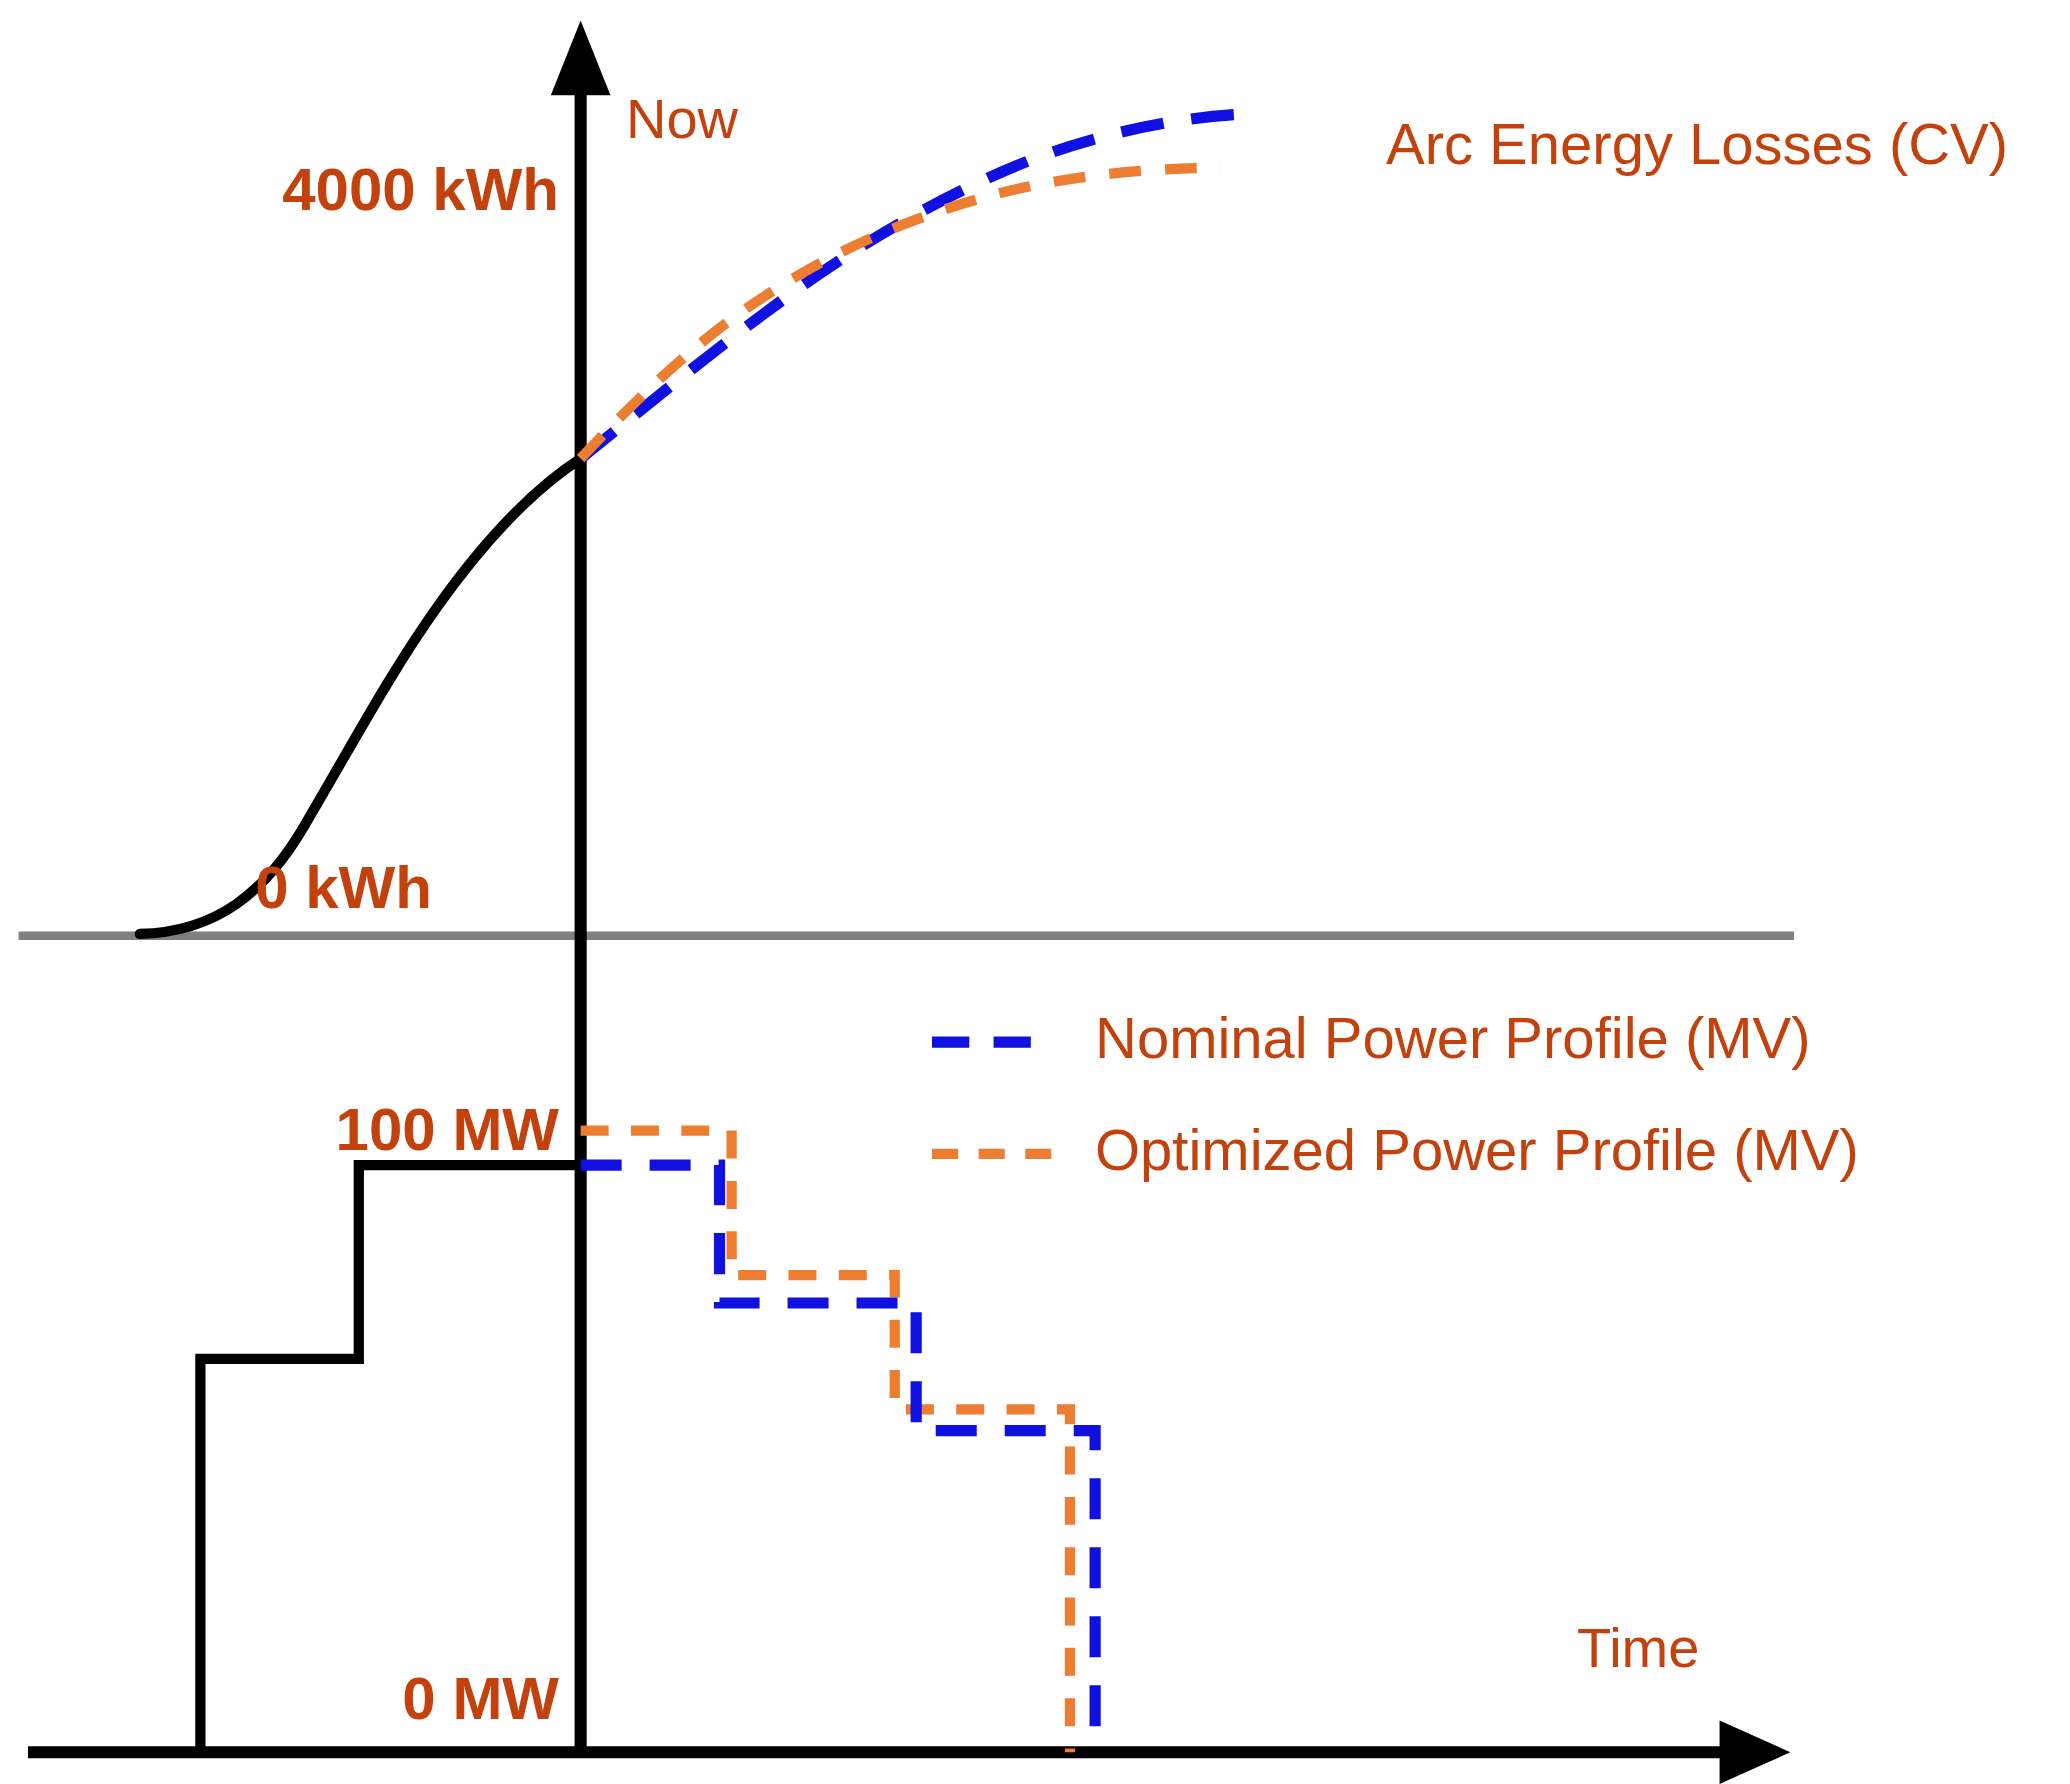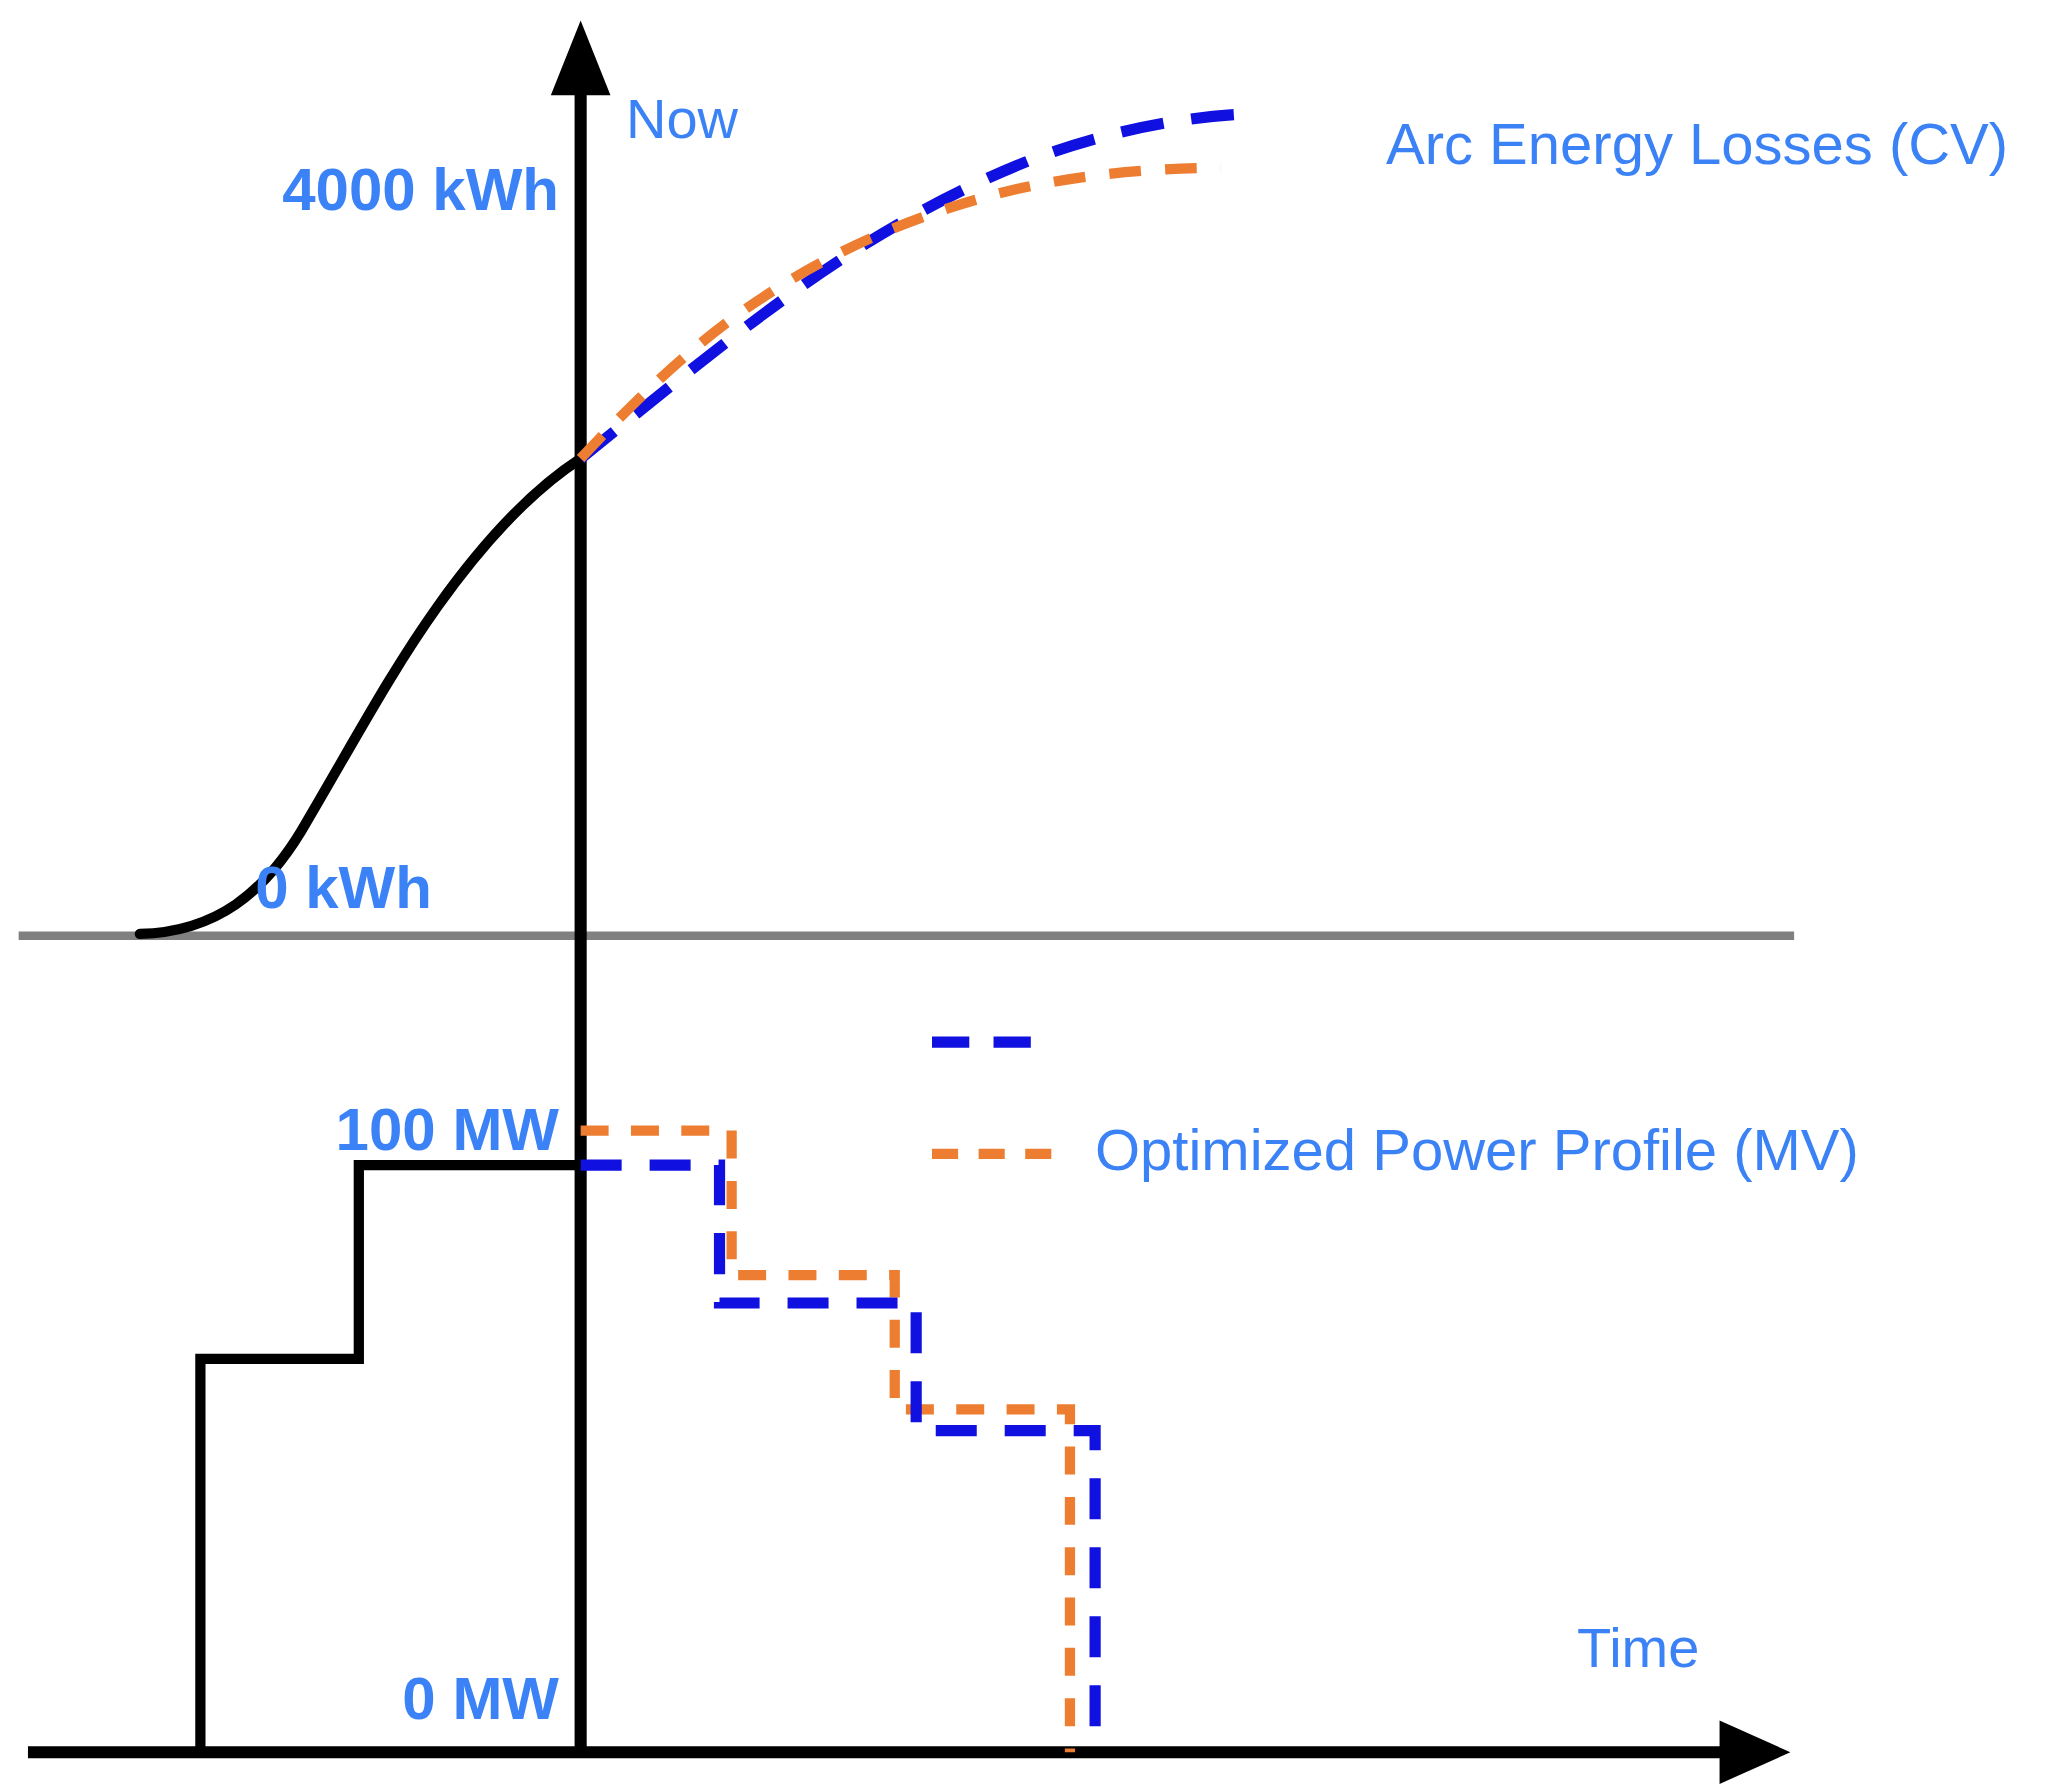--- a/index.html
+++ b/index.html
@@ -20,21 +20,21 @@
   svg#chart {
     position: absolute;
     left: 0;
     top: 0;
     width: 2070px;
     height: 1784px;
   }
   .lbl {
     position: absolute;
     white-space: nowrap;
-    color: #3b82f6;
+    color: #c2410c;
     line-height: 1;
   }
   .tick-lbl {
     font-weight: bold;
     font-size: 60px;
     font-family: "Liberation Sans", sans-serif;
     text-align: right;
   }
   .axis-lbl {
     font-weight: normal;
@@ -111,17 +111,18 @@
   <div class="lbl tick-lbl" style="left:112px; top:1100px; width:447px;">100 MW</div>
 
   <div class="lbl tick-lbl" style="left:112px; top:1669px; width:447px;">0 MW</div>
 
   <div class="lbl axis-lbl" style="left:626px; top:91px;">Now</div>
 
   <div class="lbl axis-lbl" style="left:1577px; top:1620px;">Time</div>
 
   <div class="lbl legend-lbl" style="left:1386px; top:115px;">Arc Energy Losses (CV)</div>
 
+  <div class="lbl legend-lbl" style="left:1095px; top:1009px;">Nominal Power Profile (MV)</div>
 
   <div class="lbl legend-lbl" style="left:1095px; top:1121px;">Optimized Power Profile (MV)</div>
 
 </div>
 
 
 </body></html>

